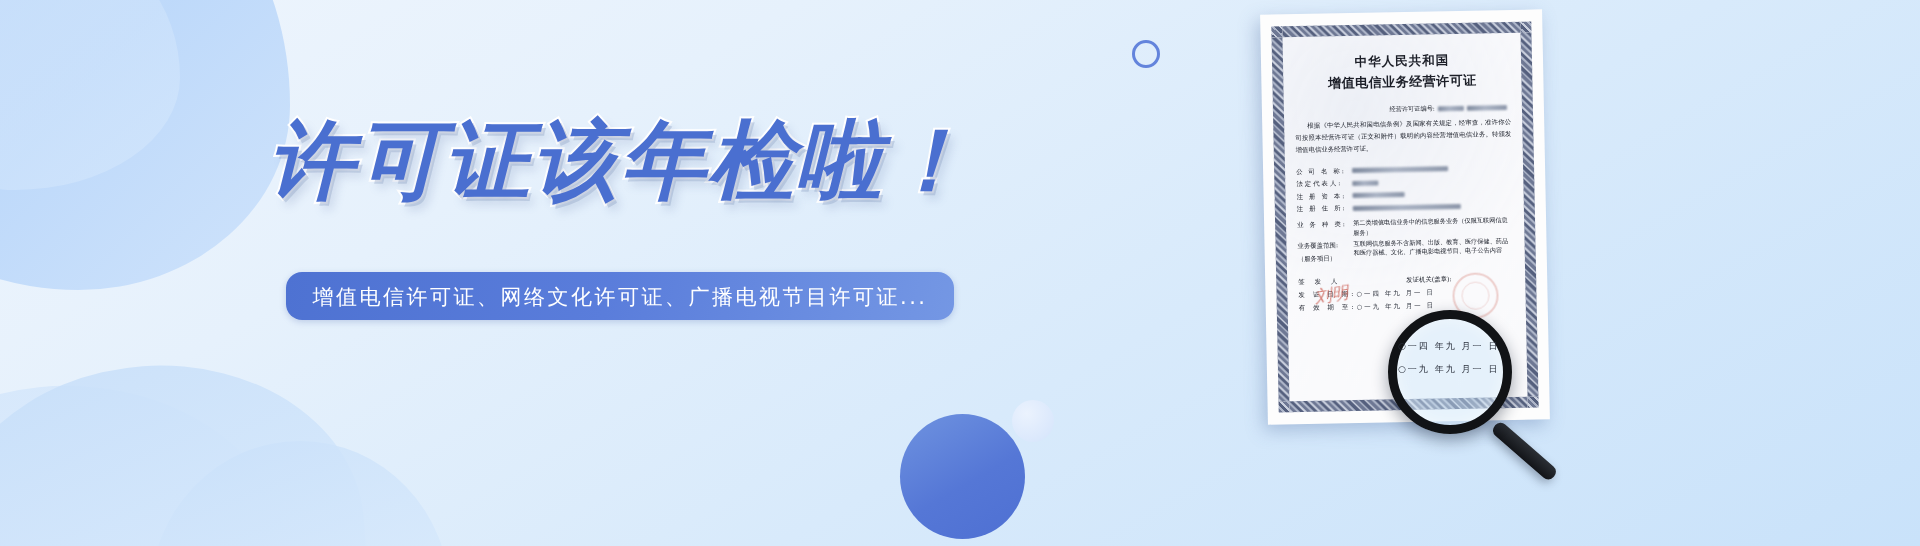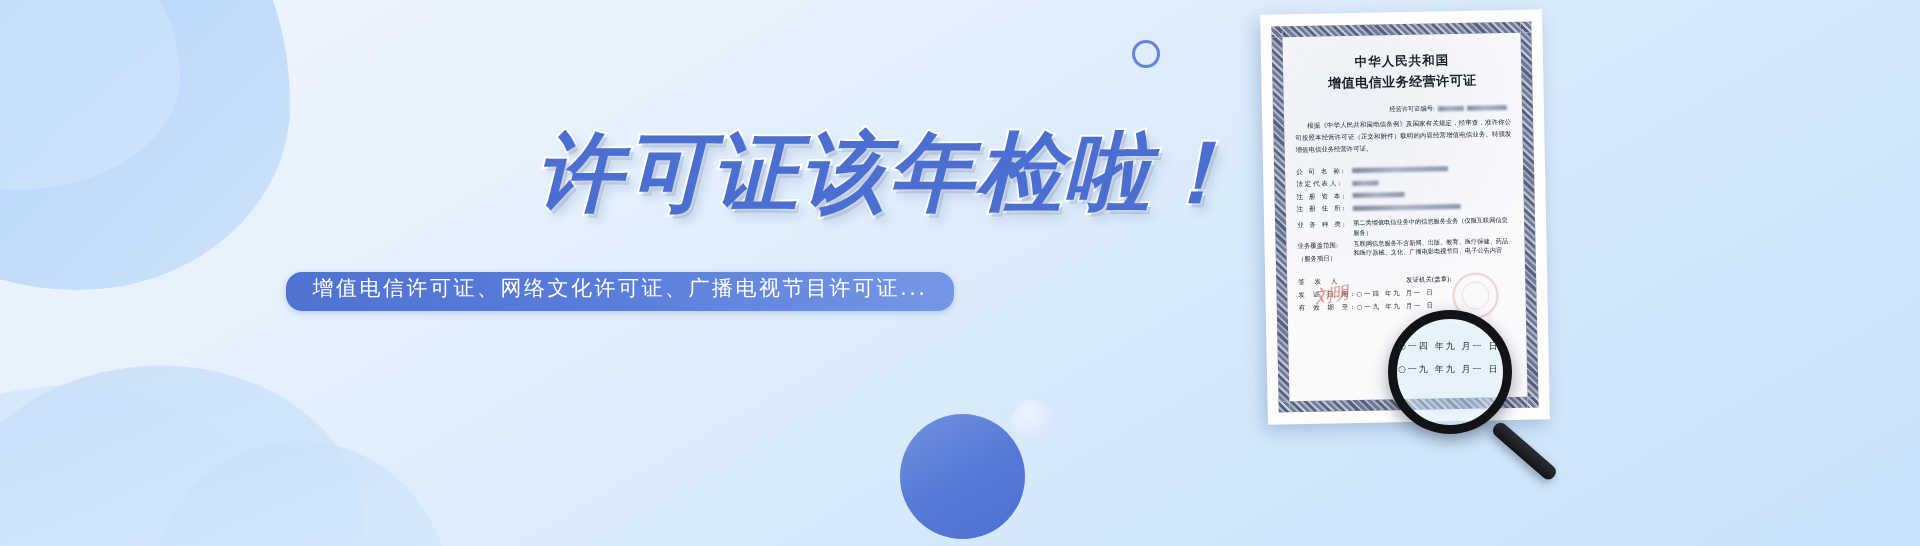--- a/index.html
+++ b/index.html
@@ -82,23 +82,23 @@
     left:1402px; top:238px;
     width:9px; height:9px;
     border-radius:50%;
     background:#b9d3f5;
     opacity:.8;
   }
 
   
   #headline-wrap {
     position:absolute;
-    left:0; top:126px;
+    left:0; top:114px;
     width:1240px;
-    text-align:right;
+    text-align:center;
   }
   #headline {
     display:inline-block;
     font-family:"DejaVu Sans","Liberation Sans",sans-serif;
     font-size:86px;
     font-weight:bold;
     font-style:italic;
     letter-spacing:2px;
     color:#4a6fd0;
     line-height:1.08;
@@ -112,21 +112,21 @@
 
   
   #subtitle-wrap {
     position:absolute;
     left:0; top:272px;
     width:1240px;
     text-align:center;
   }
   #subtitle-pill {
     display:inline-block;
-    padding:2px 26px 9px;
+    padding:11px 26px 9px;
     border-radius:16px;
     background:linear-gradient(100deg,#4e72d2 0%,#5a7ddb 48%,#7497e4 100%);
     color:#ffffff;
     font-family:"DejaVu Sans","Liberation Sans",sans-serif;
     font-size:21px;
     letter-spacing:2.5px;
     white-space:nowrap;
     box-shadow:0 2px 6px rgba(70,100,170,.25);
   }
 

